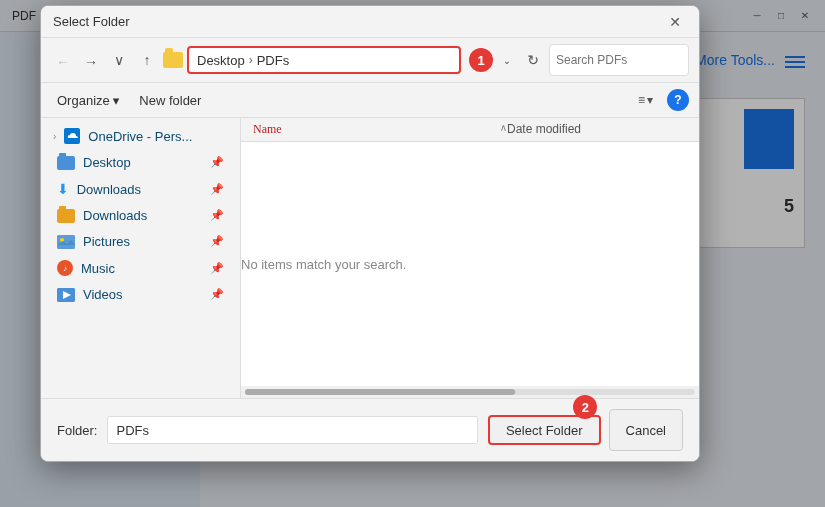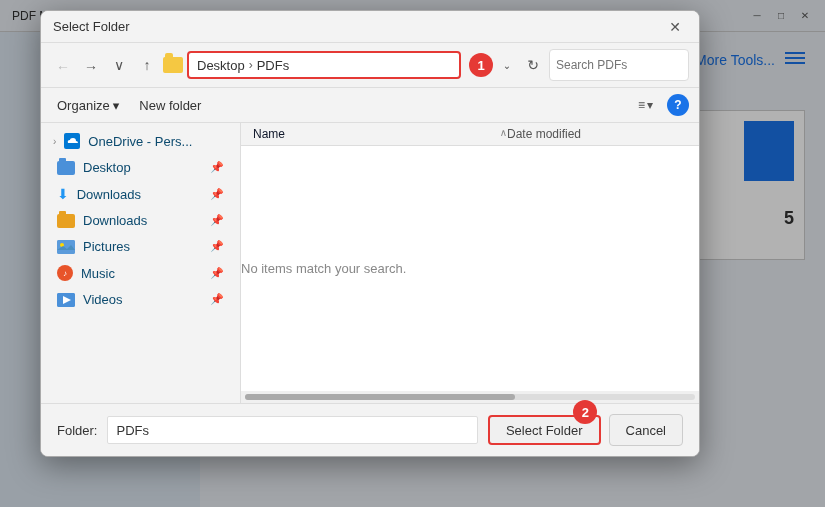--- a/index.html
+++ b/index.html
@@ -69,23 +69,23 @@
       flex: 1;
       background: #e8edf2;
       display: flex;
       flex-direction: column;
       align-items: flex-end;
       padding: 20px;
     }
 
     .more-tools-bar {
       display: flex;
-      align-items: flex-start;
+      align-items: flex-end;
       gap: 10px;
-      margin-bottom: 32px;
+      margin-bottom: 20px;
     }
 
     .more-tools-label {
       color: #1a73e8;
       font-size: 14px;
       font-weight: 500;
     }
 
     .hamburger-icon {
       display: flex;
@@ -495,21 +495,22 @@
     .column-headers {
       display: flex;
       padding: 4px 12px;
       border-bottom: 1px solid #ddd;
       background: #f3f3f3;
     }
 
     .col-name {
       flex: 1;
       font-size: 12px;
-      color: #0f172a;
+      color: #b91c1c;
+      font-family: Liberation Serif, serif;
     }
 
     .col-sort {
       font-size: 10px;
       color: #888;
     }
 
     .col-date {
       width: 180px;
       font-size: 12px;
@@ -594,21 +595,21 @@
       padding: 0 16px;
       background: #f0f0f0;
       border: 2px solid #e53935;
       border-radius: 4px;
       font-size: 13px;
       color: #333;
       cursor: pointer;
     }
 
     .cancel-btn {
-      height: 32px;
+      height: 42px;
       padding: 0 16px;
       background: #f0f0f0;
       border: 1px solid #ccc;
       border-radius: 4px;
       font-size: 13px;
       color: #333;
       cursor: pointer;
     }
 
     .badge-2 {

